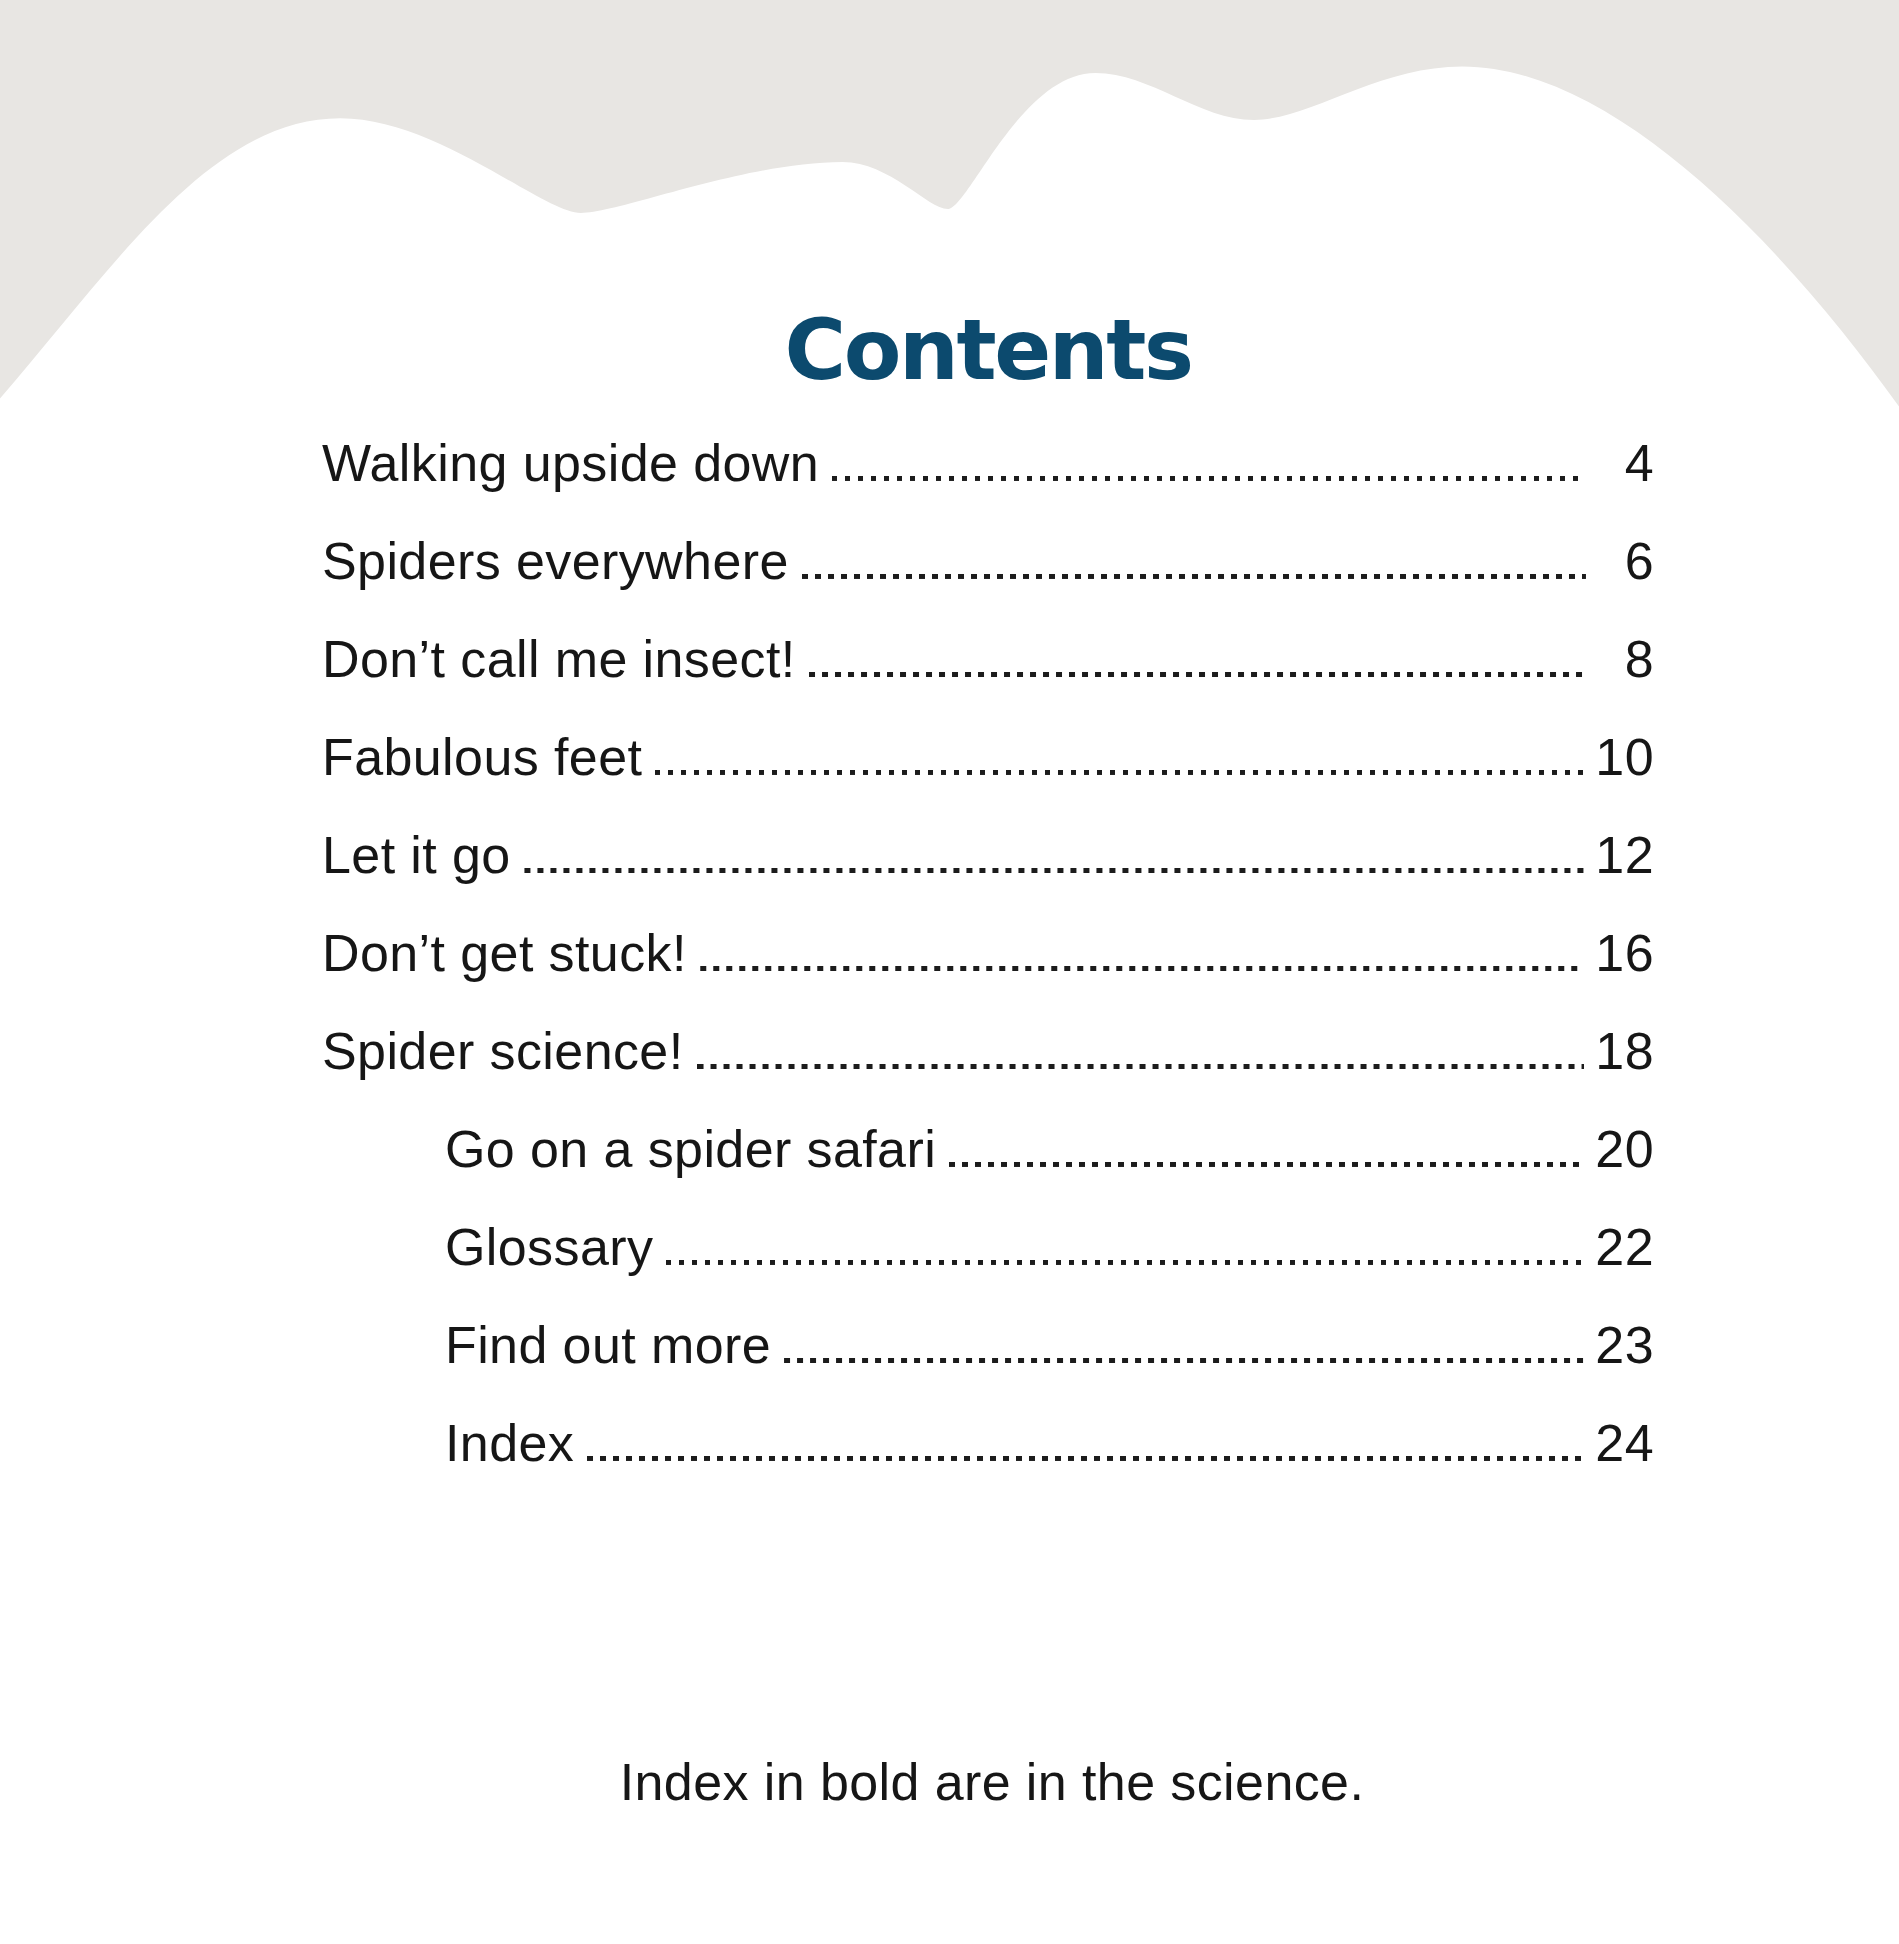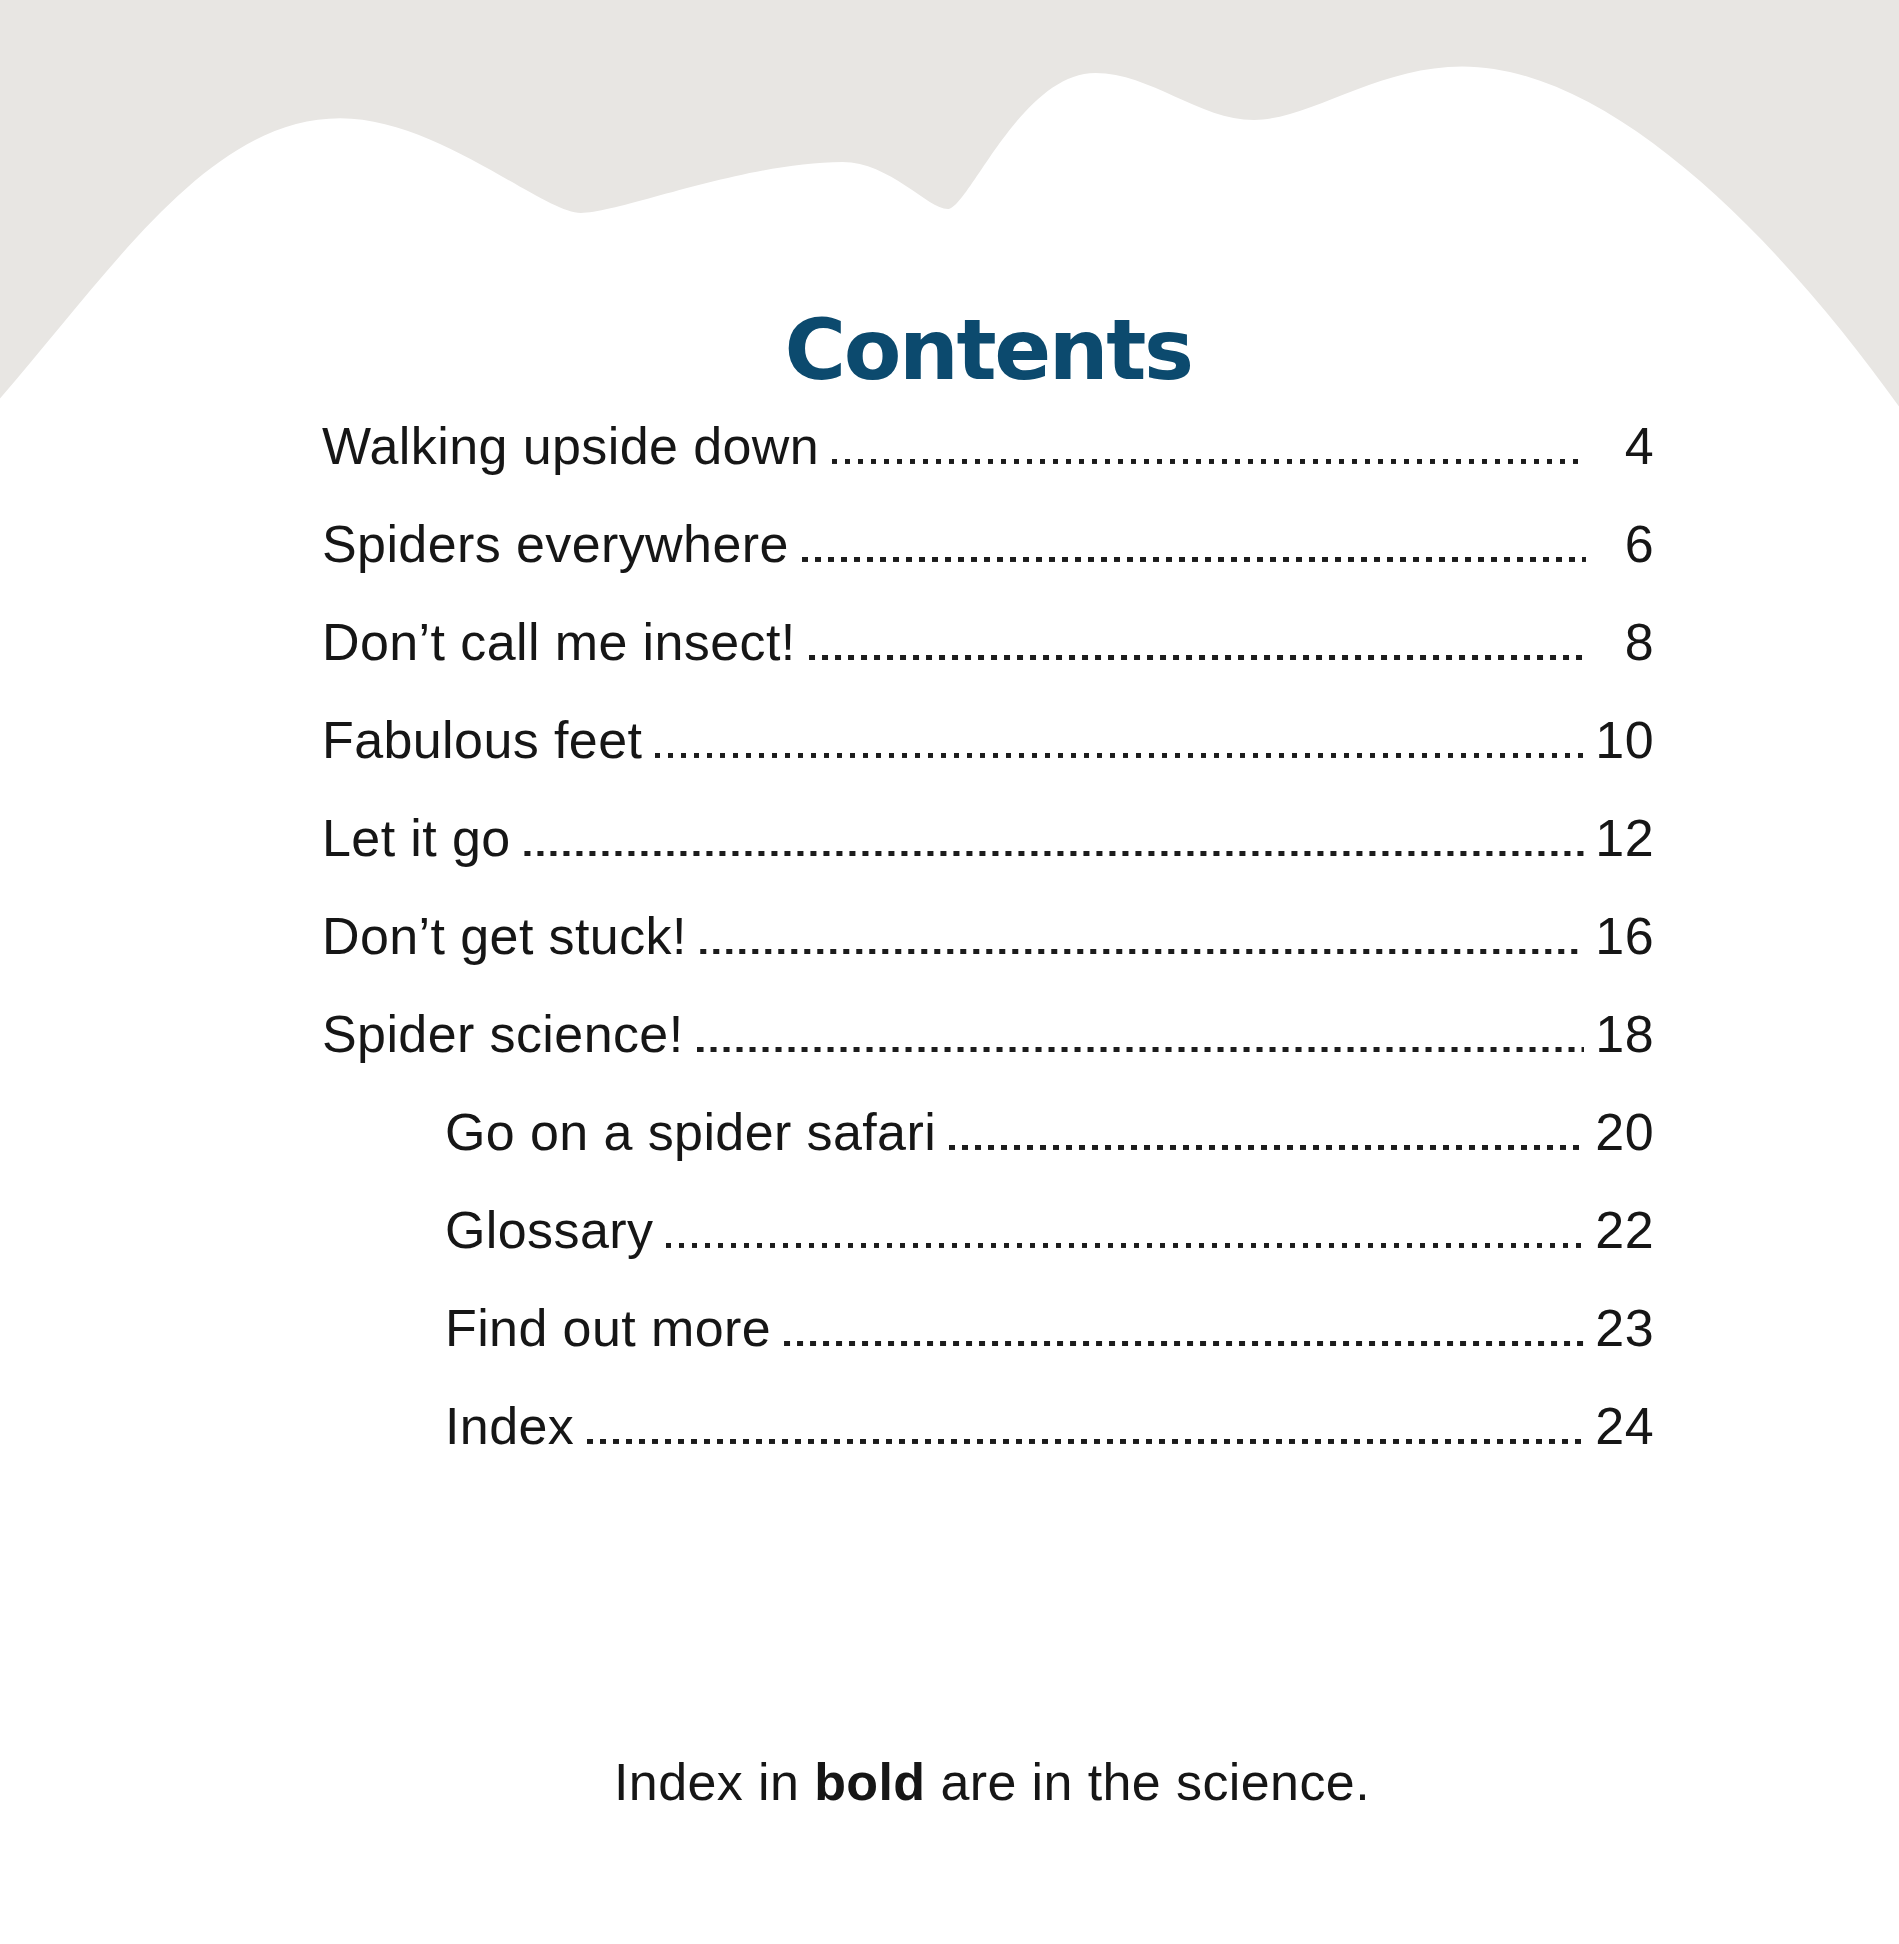--- a/index.html
+++ b/index.html
@@ -31,21 +31,21 @@
     transform: translateX(-50%);
     font-family: "DejaVu Sans", sans-serif;
     font-weight: 900;
     font-size: 84px;
     letter-spacing: -2.4px;
     color: #c96428;
     white-space: nowrap;
   }
   .toc {
     position: absolute;
-    top: 397px;
+    top: 414px;
     left: 322px;
     width: 1332px; 
   }
   .toc-row {
     height: 98px;
     display: flex;
     align-items: baseline;
     font-size: 52px;
     font-weight: 300;
     letter-spacing: 0.4px;
@@ -76,21 +76,21 @@
     position: absolute;
     top: 1700px;
     left: 322px;
     width: 1340px;
     text-align: center;
     font-size: 52px;
     font-weight: 300;
     letter-spacing: 0.4px;
   }
   .footer-note .bold-word {
-    font-weight: 700;
+    font-weight: 400;
   }
 </style>
 </head>
 <body>
 
 <svg class="sky" viewBox="0 0 2344 800" preserveAspectRatio="none" aria-hidden="true">
   <path fill="#e8e6e3" d="M0 0 H2344 V502
            C2200 300 1990 82 1805 82
            C1700 82 1616 148 1548 148
            C1480 148 1420 90 1352 90

